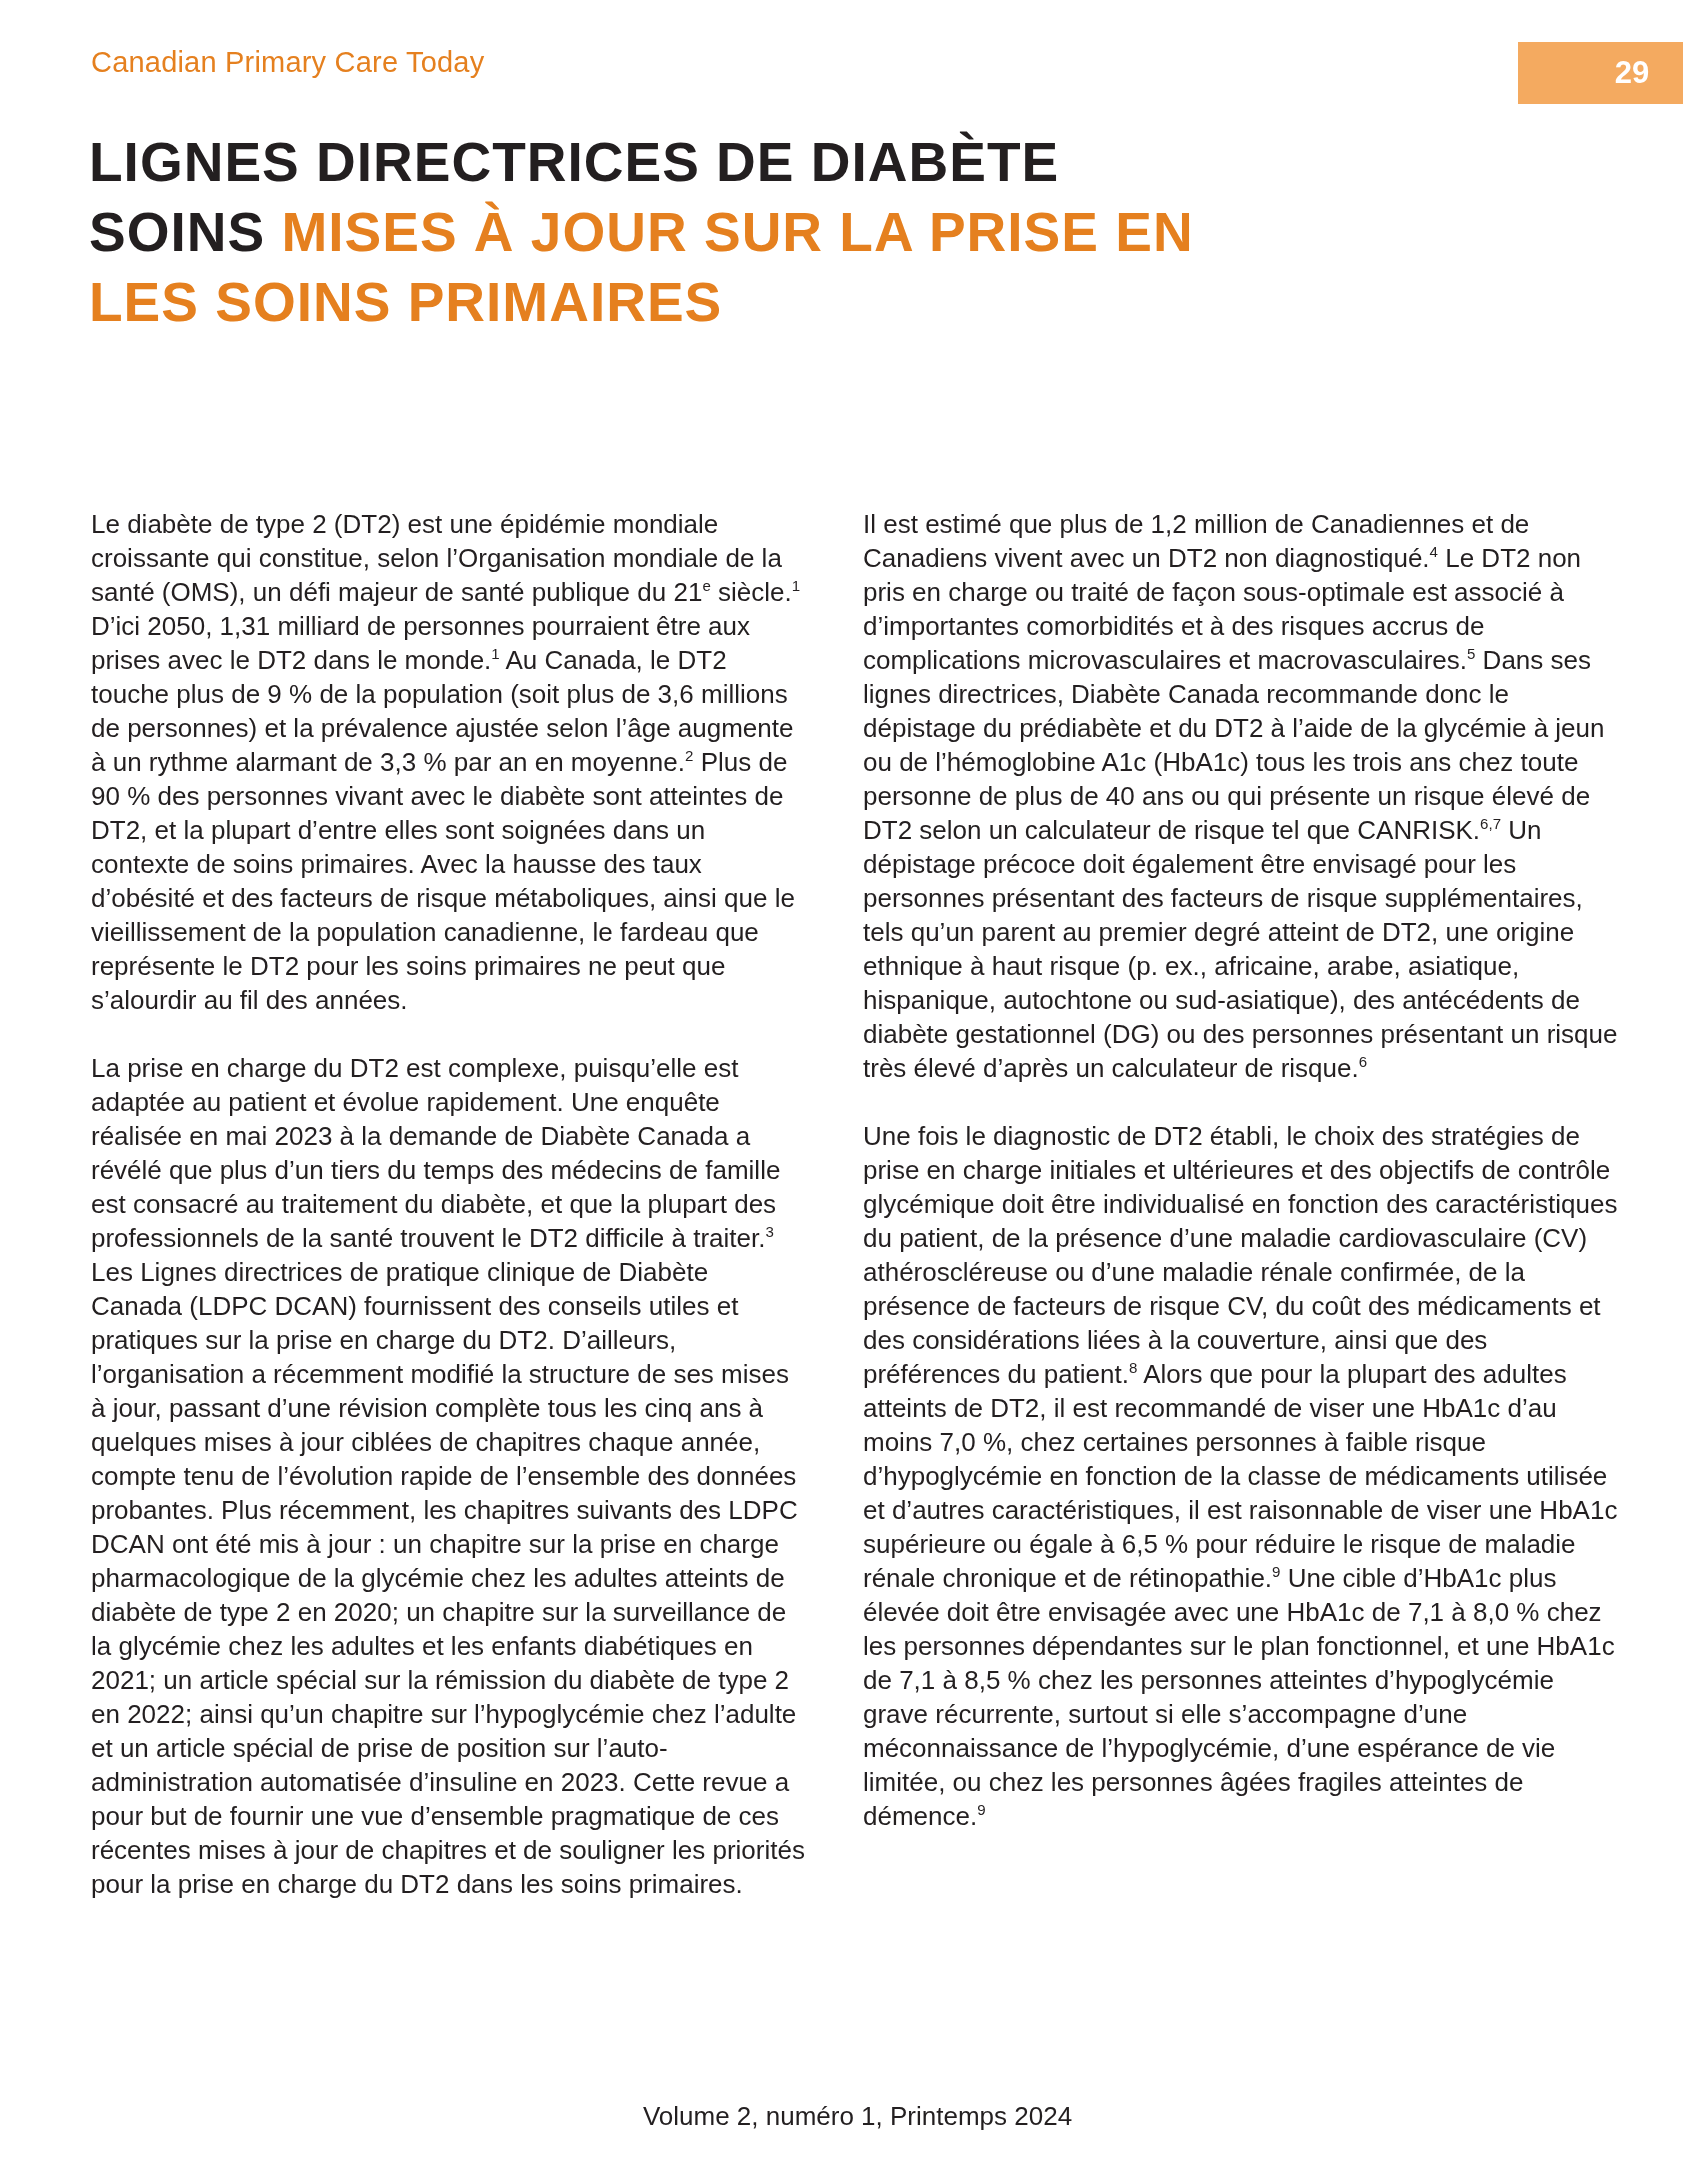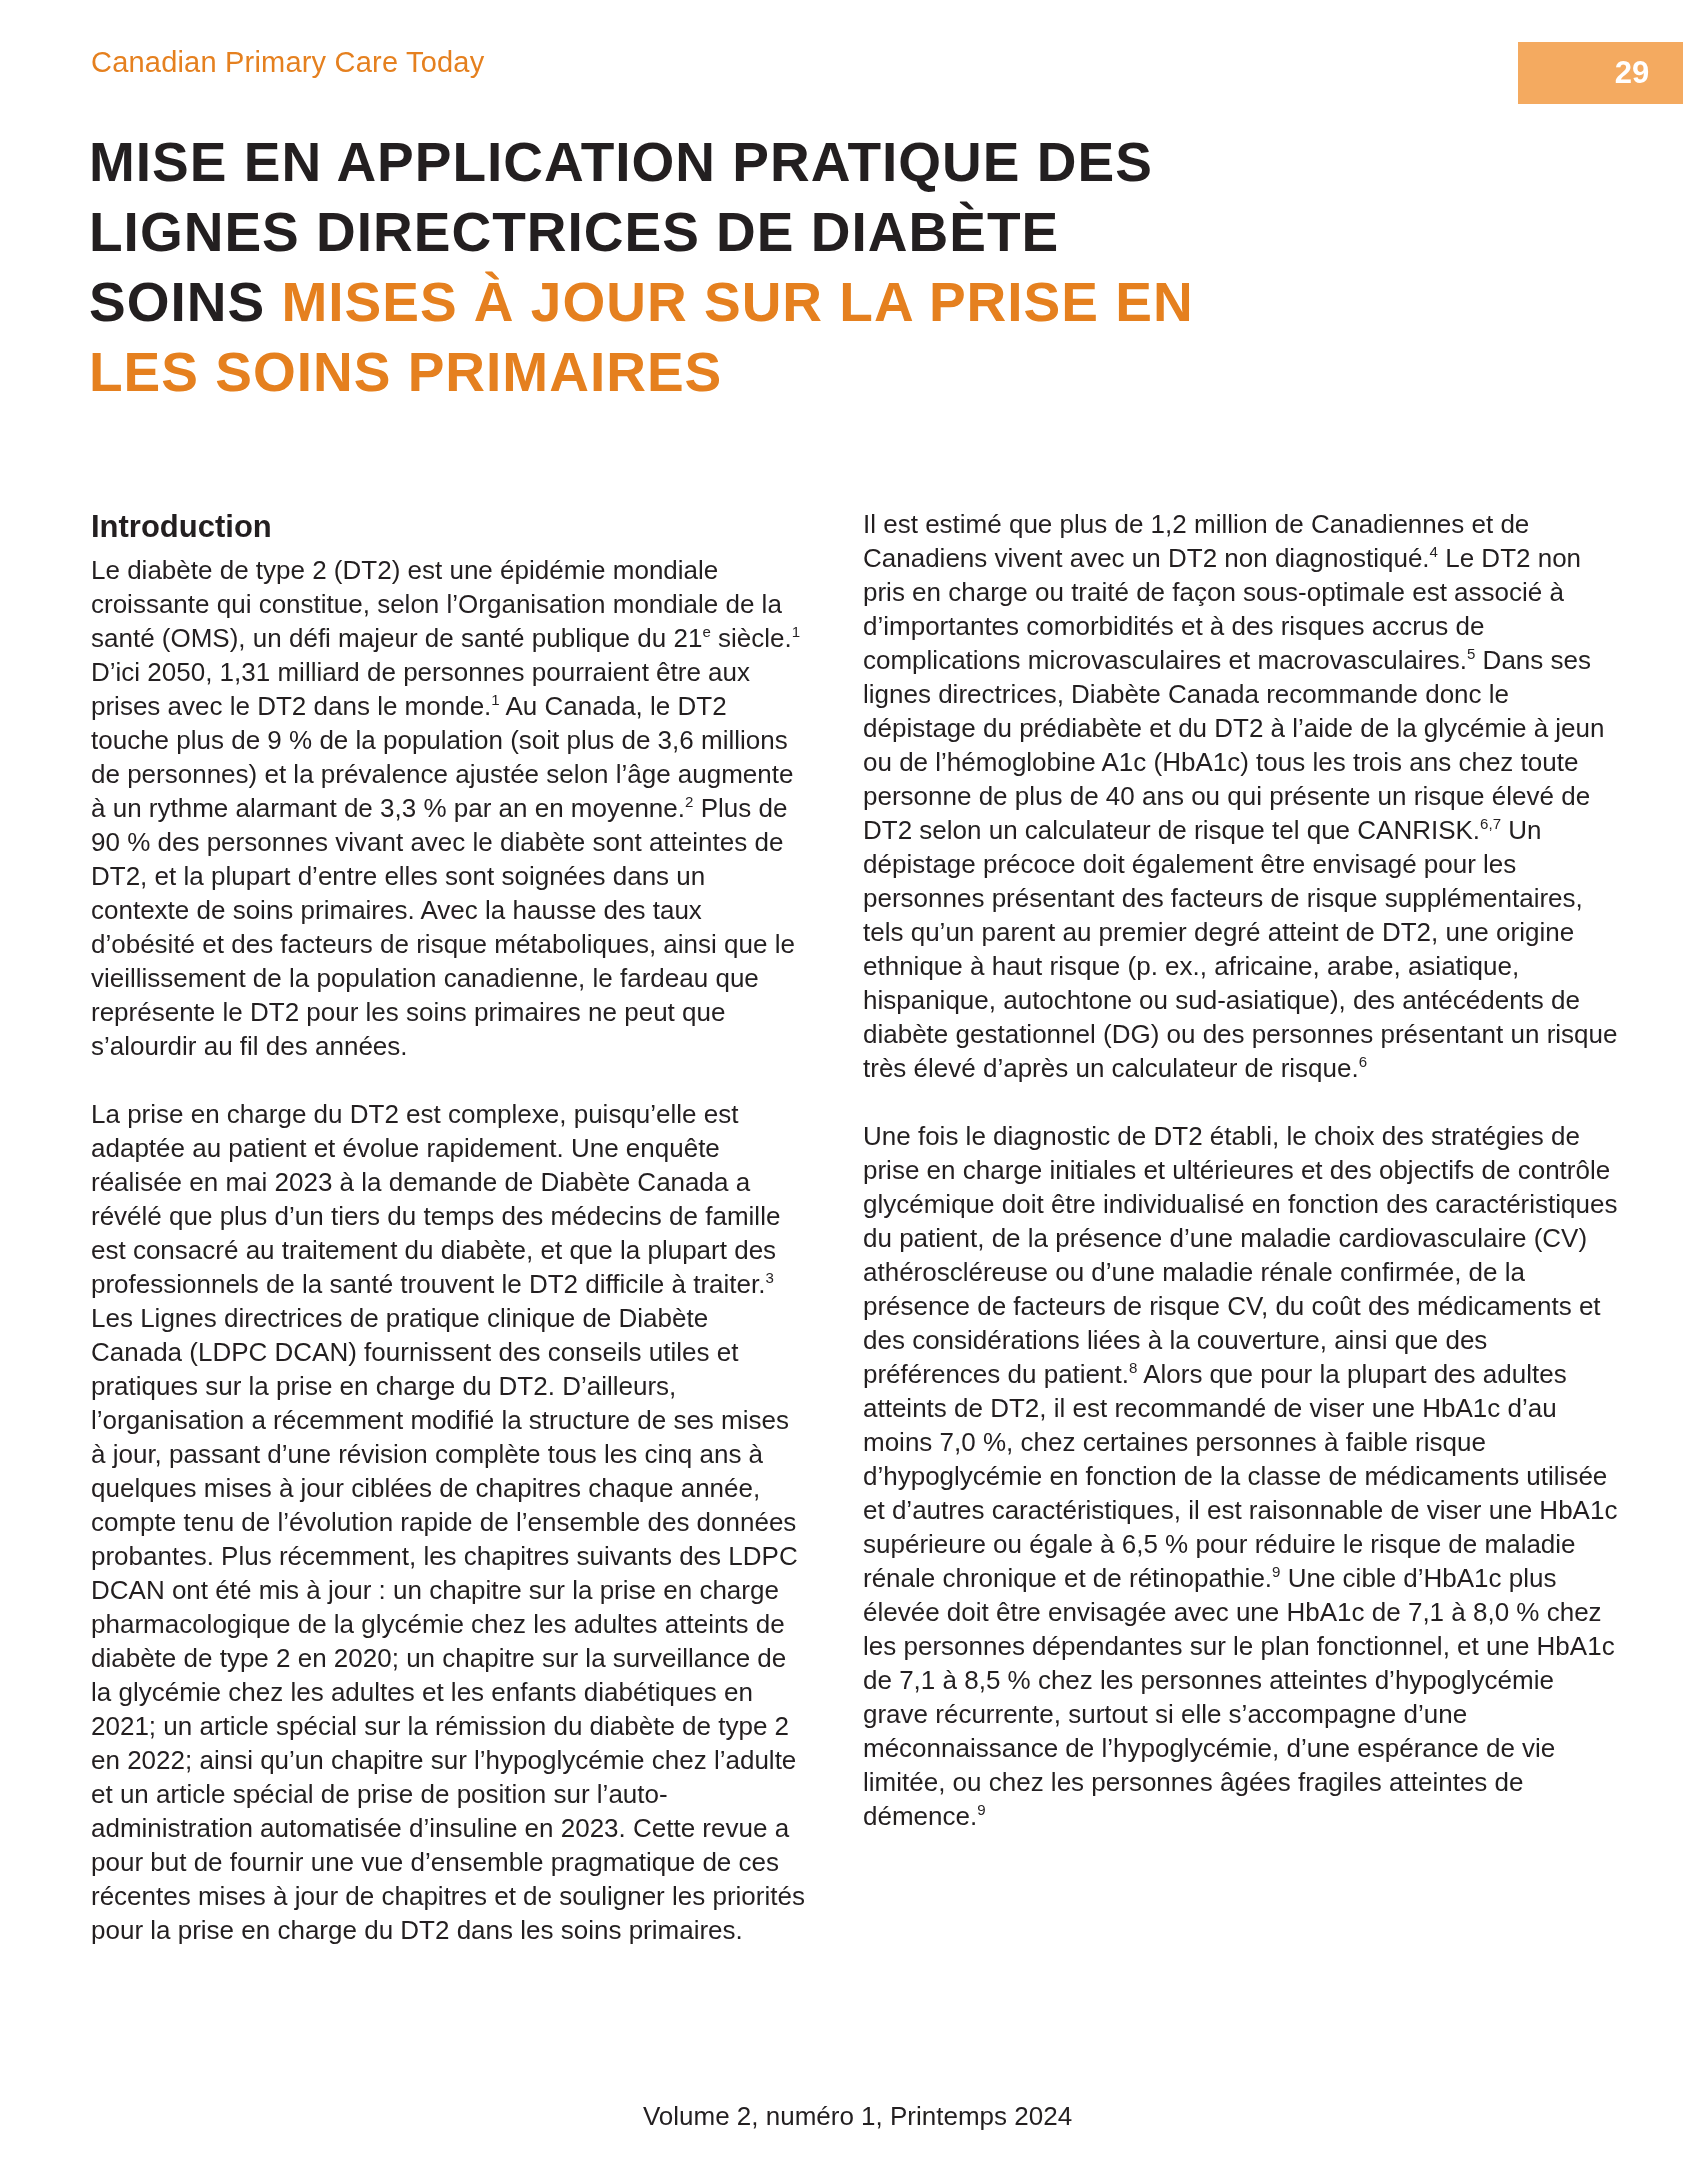--- a/index.html
+++ b/index.html
@@ -85,28 +85,26 @@
 <div class="page">
 
   <div>
     <div class="pub">Canadian Primary Care Today</div>
     <div class="badge">
       <span>29</span>
     </div>
   </div>
 
   <h1 class="title" id="article-title">
-      <div class="title-line"><span class="seg-dark">MISE EN APPLICATION PRATIQUE DES</span></div>
       <div class="title-line"><span class="seg-dark">LIGNES DIRECTRICES DE DIABÈTE</span></div>
       <div class="title-line"><span class="seg-dark">SOINS </span><span class="seg-accent">MISES À JOUR SUR LA PRISE EN</span></div>
       <div class="title-line"><span class="seg-accent">LES SOINS PRIMAIRES</span></div>
     </h1>
 
   <div class="col col-left">
-    <h2>Introduction</h2>
     <div id="left-paras">
         <p>Le diabète de type 2 (DT2) est une épidémie mondiale croissante qui constitue, selon l’Organisation mondiale de la santé (OMS), un défi majeur de santé publique du 21<sup>e</sup> siècle.<sup>1</sup> D’ici 2050, 1,31 milliard de personnes pourraient être aux prises avec le DT2 dans le monde.<sup>1</sup> Au Canada, le DT2 touche plus de 9&nbsp;% de la population (soit plus de 3,6 millions de personnes) et la prévalence ajustée selon l’âge augmente à un rythme alarmant de 3,3&nbsp;% par an en moyenne.<sup>2</sup> Plus de 90&nbsp;% des personnes vivant avec le diabète sont atteintes de DT2, et la plupart d’entre elles sont soignées dans un contexte de soins primaires. Avec la hausse des taux d’obésité et des facteurs de risque métaboliques, ainsi que le vieillissement de la population canadienne, le fardeau que représente le DT2 pour les soins primaires ne peut que s’alourdir au fil des années.</p>
         <p>La prise en charge du DT2 est complexe, puisqu’elle est adaptée au patient et évolue rapidement. Une enquête réalisée en mai 2023 à la demande de Diabète Canada a révélé que plus d’un tiers du temps des médecins de famille est consacré au traitement du diabète, et que la plupart des professionnels de la santé trouvent le DT2 difficile à traiter.<sup>3</sup> Les Lignes directrices de pratique clinique de Diabète Canada (LDPC DCAN) fournissent des conseils utiles et pratiques sur la prise en charge du DT2. D’ailleurs, l’organisation a récemment modifié la structure de ses mises à jour, passant d’une révision complète tous les cinq ans à quelques mises à jour ciblées de chapitres chaque année, compte tenu de l’évolution rapide de l’ensemble des données probantes. Plus récemment, les chapitres suivants des LDPC DCAN ont été mis à jour : un chapitre sur la prise en charge pharmacologique de la glycémie chez les adultes atteints de diabète de type 2 en 2020; un chapitre sur la surveillance de la glycémie chez les adultes et les enfants diabétiques en 2021; un article spécial sur la rémission du diabète de type 2 en 2022; ainsi qu’un chapitre sur l’hypoglycémie chez l’adulte et un article spécial de prise de position sur l’auto-administration automatisée d’insuline en 2023. Cette revue a pour but de fournir une vue d’ensemble pragmatique de ces récentes mises à jour de chapitres et de souligner les priorités pour la prise en charge du DT2 dans les soins primaires.</p>
       </div>
   </div>
 
   <div class="col col-right">
     <div id="right-paras">
         <p>Il est estimé que plus de 1,2 million de Canadiennes et de Canadiens vivent avec un DT2 non diagnostiqué.<sup>4</sup> Le DT2 non pris en charge ou traité de façon sous-optimale est associé à d’importantes comorbidités et à des risques accrus de complications microvasculaires et macrovasculaires.<sup>5</sup> Dans ses lignes directrices, Diabète Canada recommande donc le dépistage du prédiabète et du DT2 à l’aide de la glycémie à jeun ou de l’hémoglobine A1c (HbA1c) tous les trois ans chez toute personne de plus de 40 ans ou qui présente un risque élevé de DT2 selon un calculateur de risque tel que CANRISK.<sup>6,7</sup> Un dépistage précoce doit également être envisagé pour les personnes présentant des facteurs de risque supplémentaires, tels qu’un parent au premier degré atteint de DT2, une origine ethnique à haut risque (p. ex., africaine, arabe, asiatique, hispanique, autochtone ou sud-asiatique), des antécédents de diabète gestationnel (DG) ou des personnes présentant un risque très élevé d’après un calculateur de risque.<sup>6</sup></p>
         <p>Une fois le diagnostic de DT2 établi, le choix des stratégies de prise en charge initiales et ultérieures et des objectifs de contrôle glycémique doit être individualisé en fonction des caractéristiques du patient, de la présence d’une maladie cardiovasculaire (CV) athéroscléreuse ou d’une maladie rénale confirmée, de la présence de facteurs de risque CV, du coût des médicaments et des considérations liées à la couverture, ainsi que des préférences du patient.<sup>8</sup> Alors que pour la plupart des adultes atteints de DT2, il est recommandé de viser une HbA1c d’au moins 7,0&nbsp;%, chez certaines personnes à faible risque d’hypoglycémie en fonction de la classe de médicaments utilisée et d’autres caractéristiques, il est raisonnable de viser une HbA1c supérieure ou égale à 6,5&nbsp;% pour réduire le risque de maladie rénale chronique et de rétinopathie.<sup>9</sup> Une cible d’HbA1c plus élevée doit être envisagée avec une HbA1c de 7,1 à 8,0&nbsp;% chez les personnes dépendantes sur le plan fonctionnel, et une HbA1c de 7,1 à 8,5&nbsp;% chez les personnes atteintes d’hypoglycémie grave récurrente, surtout si elle s’accompagne d’une méconnaissance de l’hypoglycémie, d’une espérance de vie limitée, ou chez les personnes âgées fragiles atteintes de démence.<sup>9</sup></p>

